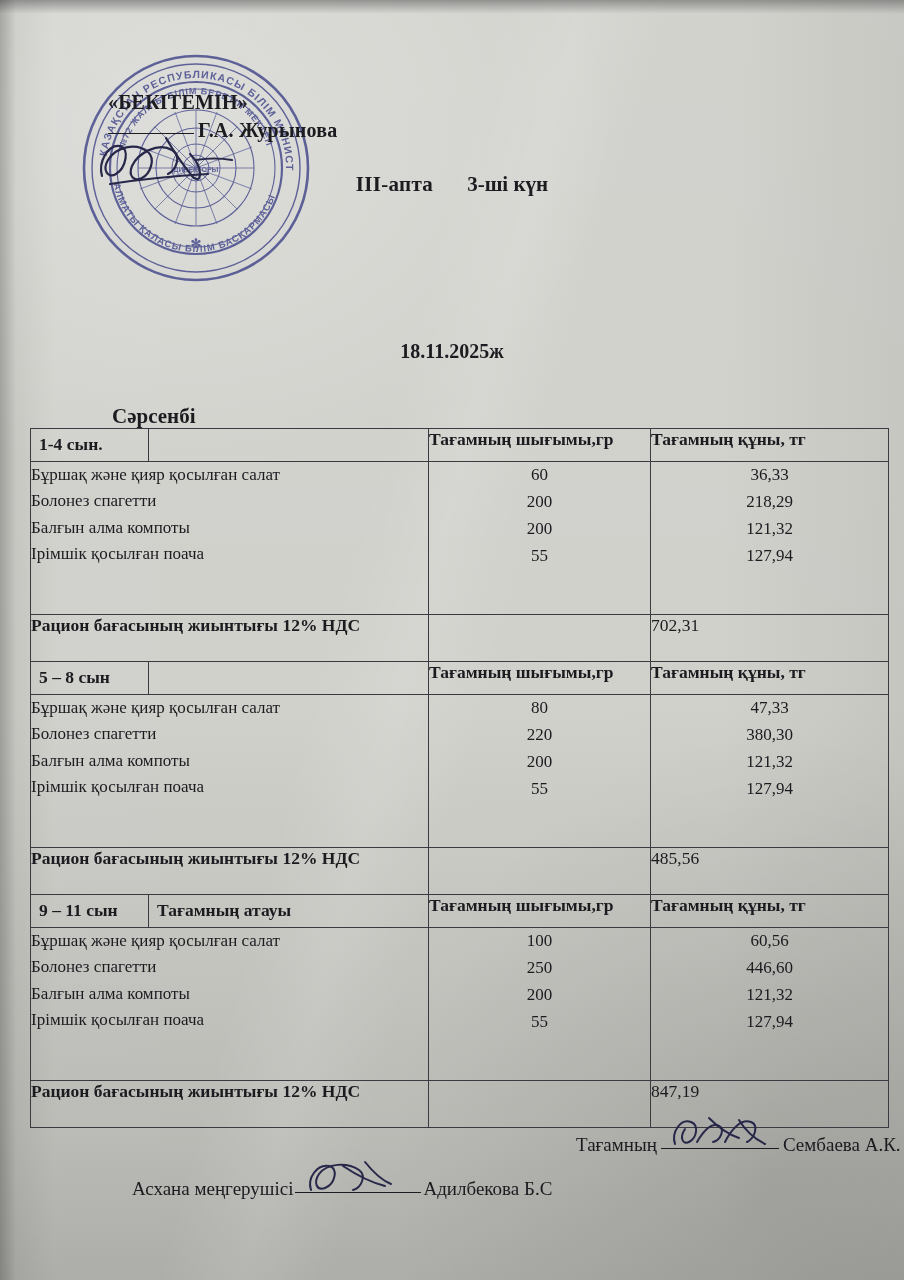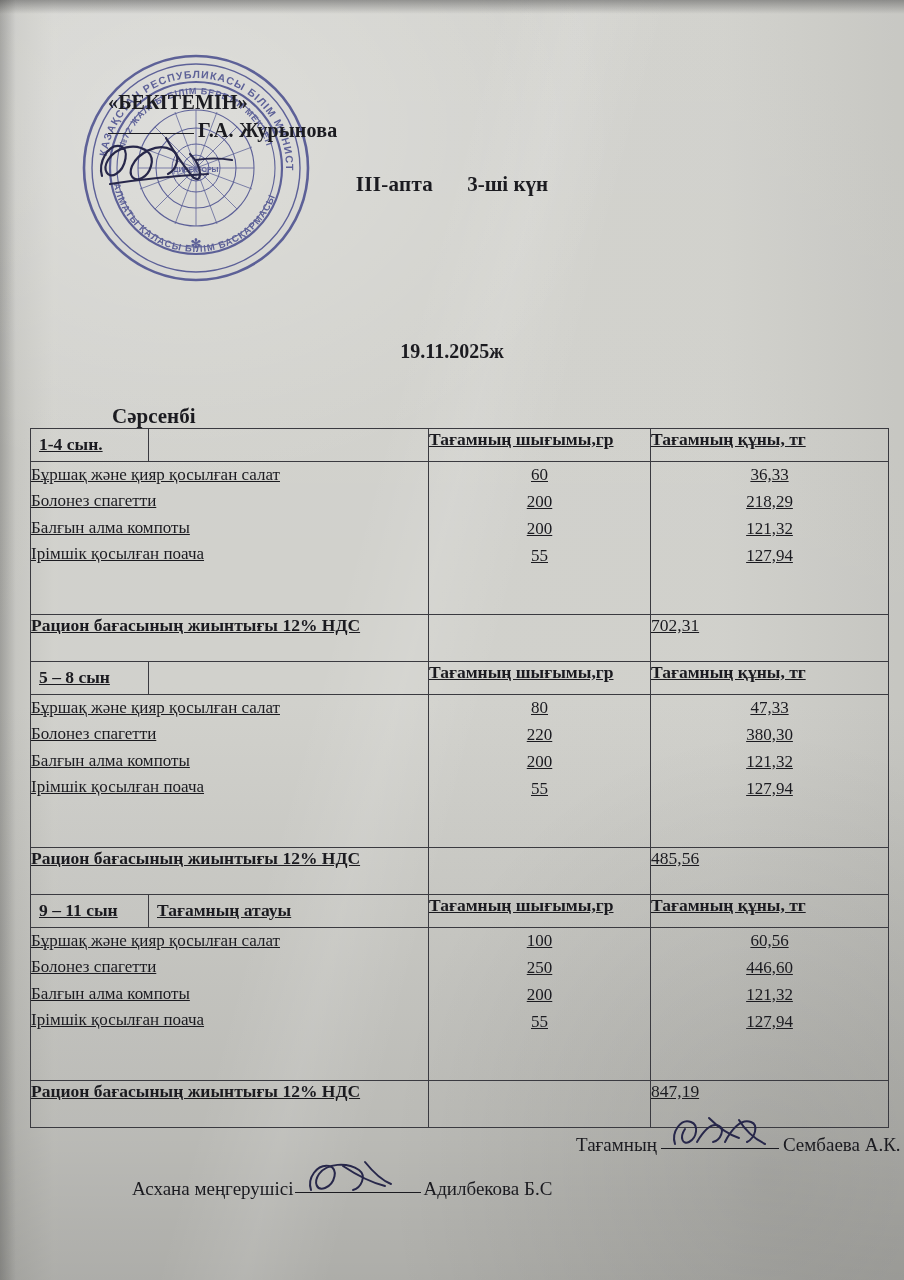--- a/index.html
+++ b/index.html
@@ -138,21 +138,20 @@
     top: 428px;
     width: 858px;
     border-collapse: collapse;
     table-layout: fixed;
     font-size: 17px;
   }
   #menu-table td {
     border: 1.2px solid #3a3a40;
     padding: 0;
     vertical-align: top;
-    text-decoration: underline;
   }
   .c-name  { width: 398px; }
   .c-yield { width: 222px; }
   .c-cost  { width: 238px; }
 
   .hdr-cell {
     font-weight: 700;
     font-size: 17.5px;
     padding: 5px 0 6px 8px;
     height: 23px;
@@ -286,21 +285,21 @@
         <path d="M14,66 C40,62 78,58 112,56"></path>
       </g>
     </svg>
   </div>
 
   <div class="abs" id="week-day-line">
     <span class="week">III-апта</span><span class="day">3-ші күн</span>
   </div>
 
 
-  <div class="abs" id="doc-date">19.11.2025ж</div>
+  <div class="abs" id="doc-date">18.11.2025ж</div>
 
   <div class="abs" id="weekday-caption">Сәрсенбі</div>
 
   <table class="abs" id="menu-table">
     <colgroup>
       <col class="c-name">
         <col class="c-yield">
         <col class="c-cost">
     </colgroup>
     <tbody>

